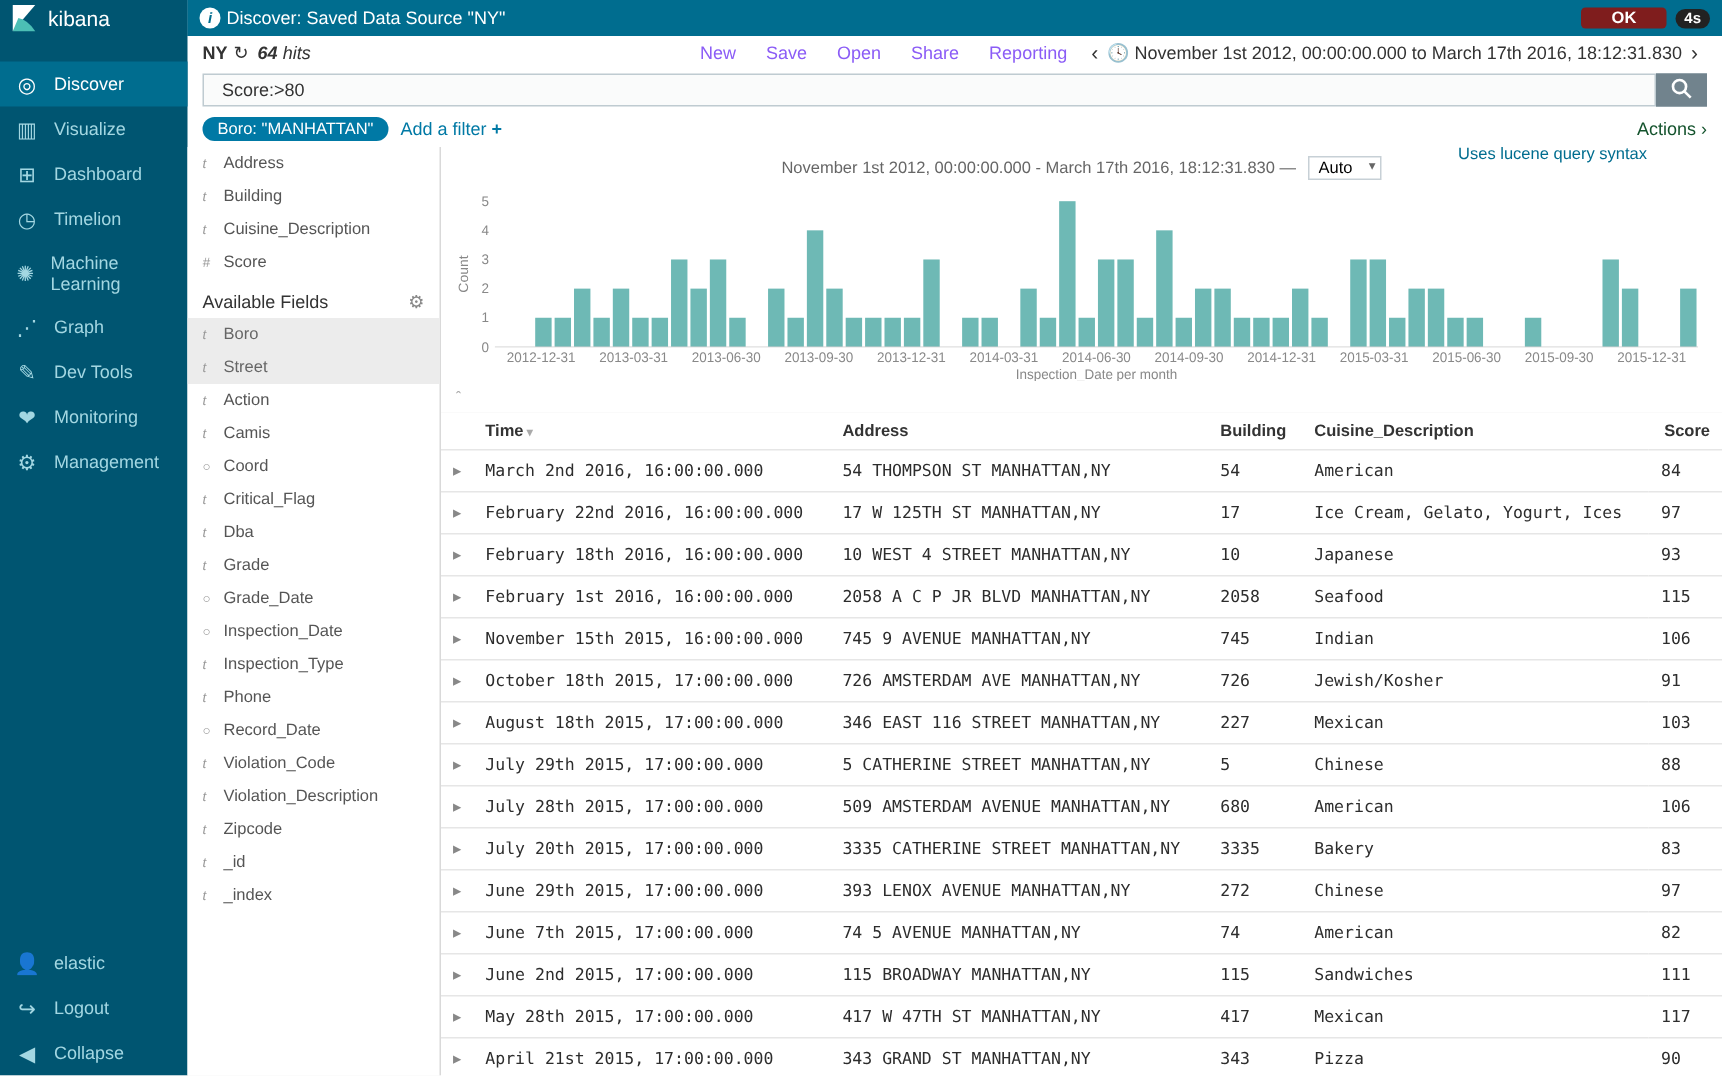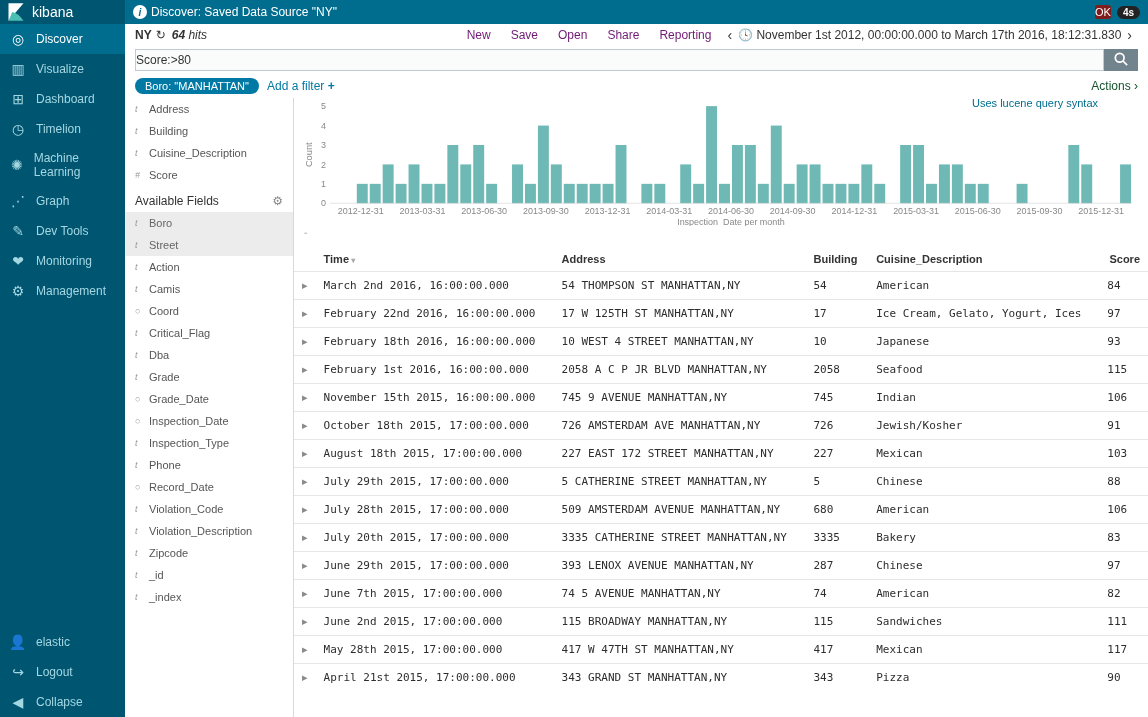--- a/index.html
+++ b/index.html
@@ -1,42 +1,42 @@
 <!DOCTYPE html>
 <html><head>
 <meta charset="utf-8">
 <style>
 * { margin: 0; padding: 0; box-sizing: border-box; font-family: -apple-system, "Segoe UI", Helvetica, Arial, sans-serif; }
 body { background: #fff; font-size: 12px; color: #2D2D2D; overflow: hidden; width: 1148px; height: 717px; }
 .app { display: flex; height: 717px; }
-.nav { width: 125px; background: #005571; color: #A3D7E2; display: flex; flex-direction: column; flex-shrink: 0; }
+.nav { width: 125px; background: #005571; color: #A3D7E2; display: flex; flex-direction: column; flex-shrink: 0; gap: 17px; }
 .nav-logo { display: flex; align-items: center; height: 24px; padding: 3px 6px; background: #005571; color: #fff; font-size: 14px; }
 .nav-logo svg { width: 20px; height: 20px; margin-right: 6px; }
 .nav-items { flex: 1; }
 .nav-item { display: flex; align-items: center; padding: 7px 10px; cursor: pointer; font-size: 12px; }
 .nav-item.active { background: #006d8f; color: #fff; }
 .nav-item .ico { width: 16px; display: inline-flex; justify-content: center; margin-right: 10px; font-size: 14px; }
 .nav-bottom { margin-top: auto; }
 .main { flex: 1; display: flex; flex-direction: column; min-width: 0; }
 .topbar { height: 24px; background: #006d8f; color: #fff; display: flex; align-items: center; padding: 0 8px; font-size: 12px; }
 .topbar .info-ico { margin-right: 4px; font-weight: bold; font-style: italic; background:#fff; color:#006d8f; border-radius:50%; width:14px; height:14px; display:inline-flex; align-items:center; justify-content:center; font-size:10px;}
-.topbar .ok { margin-left: auto; background: #7f1d1d; color: #fff; padding: 1px 0; border-radius: 3px; font-size: 11px; }
+.topbar .ok { margin-left: auto; background: #7f1d1d; color: #fff; padding: 1px 20px; border-radius: 3px; font-size: 11px; font-weight: bold; }
 .topbar .badge { background: #222; color: #fff; border-radius: 8px; padding: 1px 6px; margin-left: 6px; font-size: 10px; font-weight: bold;}
 .menurow { height: 22px; display: flex; align-items: center; padding: 0 10px; font-size: 12px; color: #333; border-bottom: 0px; }
 .menurow .ds { font-weight: bold; }
 .menurow .refresh { margin: 0 4px; }
 .menurow .hits { margin-left: 2px; font-style: italic; }
 .menurow .hits b { font-weight: bold; }
 .menurow .spacer { flex: 1; }
-.menurow .menu-link { margin: 0 10px; color: #701a75; cursor: pointer; }
+.menurow .menu-link { margin: 0 10px; color: #8b5cf6; cursor: pointer; }
 .menurow .timepick { display: flex; align-items: center; }
 .menurow .timepick .chev { padding: 0 6px; cursor:pointer; font-size:14px;}
 .menurow .timepick .clk { font-size: 12px; display:inline-flex; align-items:center;}
 .querybar { display: flex; align-items: stretch; padding: 3px 10px 3px 10px; gap: 0; }
-.querybar input { flex: 1; border: 1px solid #BFCBD1; padding: 3px 0; font-size: 12px; background:#fafbfb; color:#333;}
+.querybar input { flex: 1; border: 1px solid #BFCBD1; padding: 3px 12px; font-size: 12px; background:#fafbfb; color:#333;}
 .querybar .syntax { position: absolute; right: 50px; top: 51px; color: #006d8f; font-size: 11px; pointer-events: none; }
 .querybar button { width: 34px; background: #71838D; border: 1px solid #71838D; color: #fff; cursor: pointer; }
 .filterbar { display: flex; align-items: center; padding: 4px 10px; font-size: 12px; }
 .filterbar .pill { background: #0079A5; color: #fff; padding: 2px 10px; border-radius: 10px; font-size: 11px; margin-right: 8px; }
 .filterbar .add { color: #0079A5; cursor: pointer; }
 .filterbar .add .plus { font-weight: bold; }
 .filterbar .actions { margin-left: auto; color: #14532d; cursor: pointer; }
 .body { display: flex; flex: 1; min-height: 0; }
 .sidebar { width: 169px; border-right: 1px solid #D9D9D9; display: flex; flex-direction: column; background: #fff; overflow-y: auto; }
 .idx-select { border: 1px solid #C7D0D6; margin: 2px 6px 6px 6px; display: flex; align-items: center; padding: 3px 6px; font-size: 12px; background:#fff; }
@@ -270,20 +270,24 @@
               </div>
               <div class="field-item">
                 <span class="ftype">t</span>
                 <span>_index</span>
               </div>
             </div>
         </div>
       </div>
 
       <div class="content">
+        <div class="chartheader">
+          <span>November 1st 2012, 00:00:00.000 - March 17th 2016, 18:12:31.830</span>&nbsp;<span>—</span>
+          <span class="sel-wrap"><select><option>Auto</option></select></span>
+        </div>
         <div class="chartwrap">
           <svg viewBox="0 0 840 120" preserveAspectRatio="none" id="chart-svg">
               <text class="yaxis" x="26" y="101" text-anchor="end">0</text>
               <text class="yaxis" x="26" y="82.2" text-anchor="end">1</text>
               <text class="yaxis" x="26" y="63.4" text-anchor="end">2</text>
               <text class="yaxis" x="26" y="44.6" text-anchor="end">3</text>
               <text class="yaxis" x="26" y="25.799999999999997" text-anchor="end">4</text>
               <text class="yaxis" x="26" y="7" text-anchor="end">5</text>
               <text class="axis-label" transform="rotate(-90)" x="-51" y="12" text-anchor="middle">Count</text>
               <rect class="barfill" x="56.935483870967744" y="79.2" width="10.96774193548387" height="18.8"></rect>
@@ -410,21 +414,21 @@
                   <td class="exp">▸</td>
                   <td class="mono">October 18th 2015, 17:00:00.000</td>
                   <td class="mono">726 AMSTERDAM AVE MANHATTAN,NY</td>
                   <td class="mono">726</td>
                   <td class="mono">Jewish/Kosher</td>
                   <td class="mono">91</td>
                 </tr>
                 <tr>
                   <td class="exp">▸</td>
                   <td class="mono">August 18th 2015, 17:00:00.000</td>
-                  <td class="mono">227 EAST 172 STREET MANHATTAN,NY</td>
+                  <td class="mono">346 EAST 116 STREET MANHATTAN,NY</td>
                   <td class="mono">227</td>
                   <td class="mono">Mexican</td>
                   <td class="mono">103</td>
                 </tr>
                 <tr>
                   <td class="exp">▸</td>
                   <td class="mono">July 29th 2015, 17:00:00.000</td>
                   <td class="mono">5 CATHERINE STREET MANHATTAN,NY</td>
                   <td class="mono">5</td>
                   <td class="mono">Chinese</td>
@@ -443,21 +447,21 @@
                   <td class="mono">July 20th 2015, 17:00:00.000</td>
                   <td class="mono">3335 CATHERINE STREET MANHATTAN,NY</td>
                   <td class="mono">3335</td>
                   <td class="mono">Bakery</td>
                   <td class="mono">83</td>
                 </tr>
                 <tr>
                   <td class="exp">▸</td>
                   <td class="mono">June 29th 2015, 17:00:00.000</td>
                   <td class="mono">393 LENOX AVENUE MANHATTAN,NY</td>
-                  <td class="mono">287</td>
+                  <td class="mono">272</td>
                   <td class="mono">Chinese</td>
                   <td class="mono">97</td>
                 </tr>
                 <tr>
                   <td class="exp">▸</td>
                   <td class="mono">June 7th 2015, 17:00:00.000</td>
                   <td class="mono">74 5 AVENUE MANHATTAN,NY</td>
                   <td class="mono">74</td>
                   <td class="mono">American</td>
                   <td class="mono">82</td>

